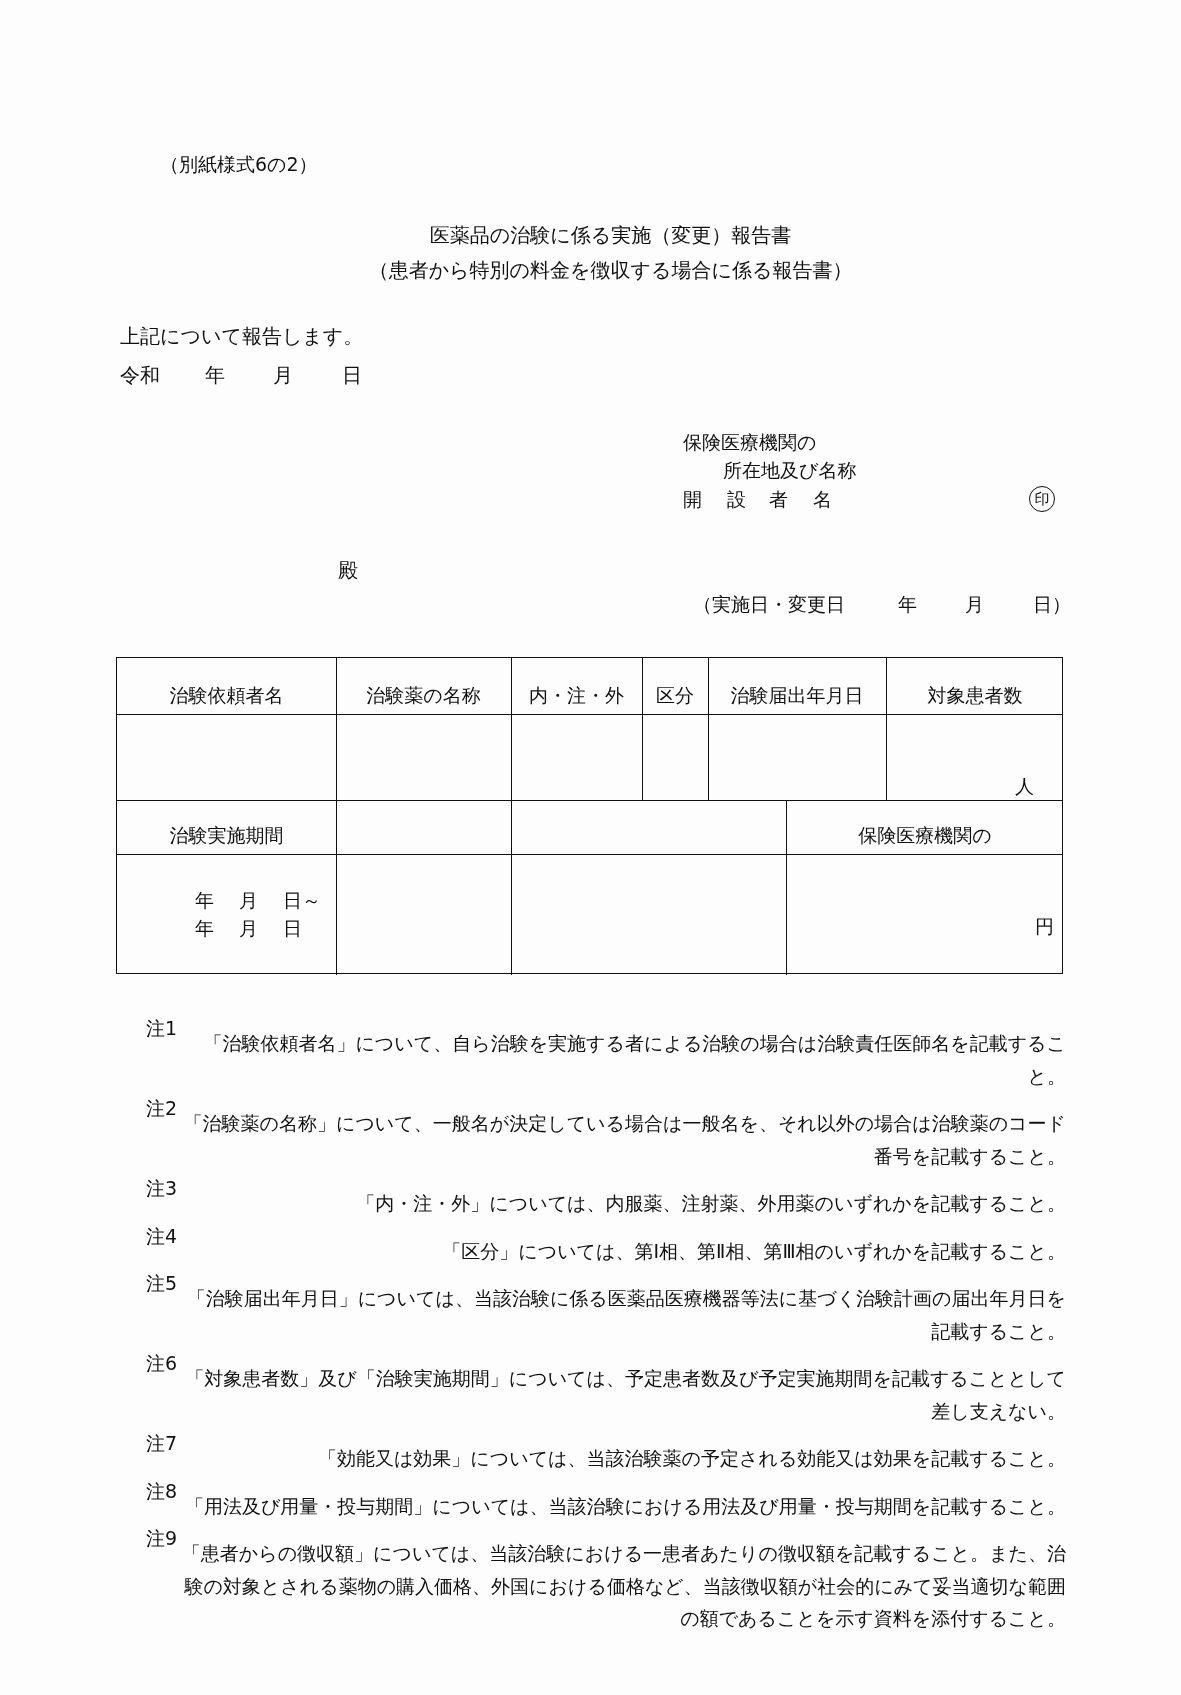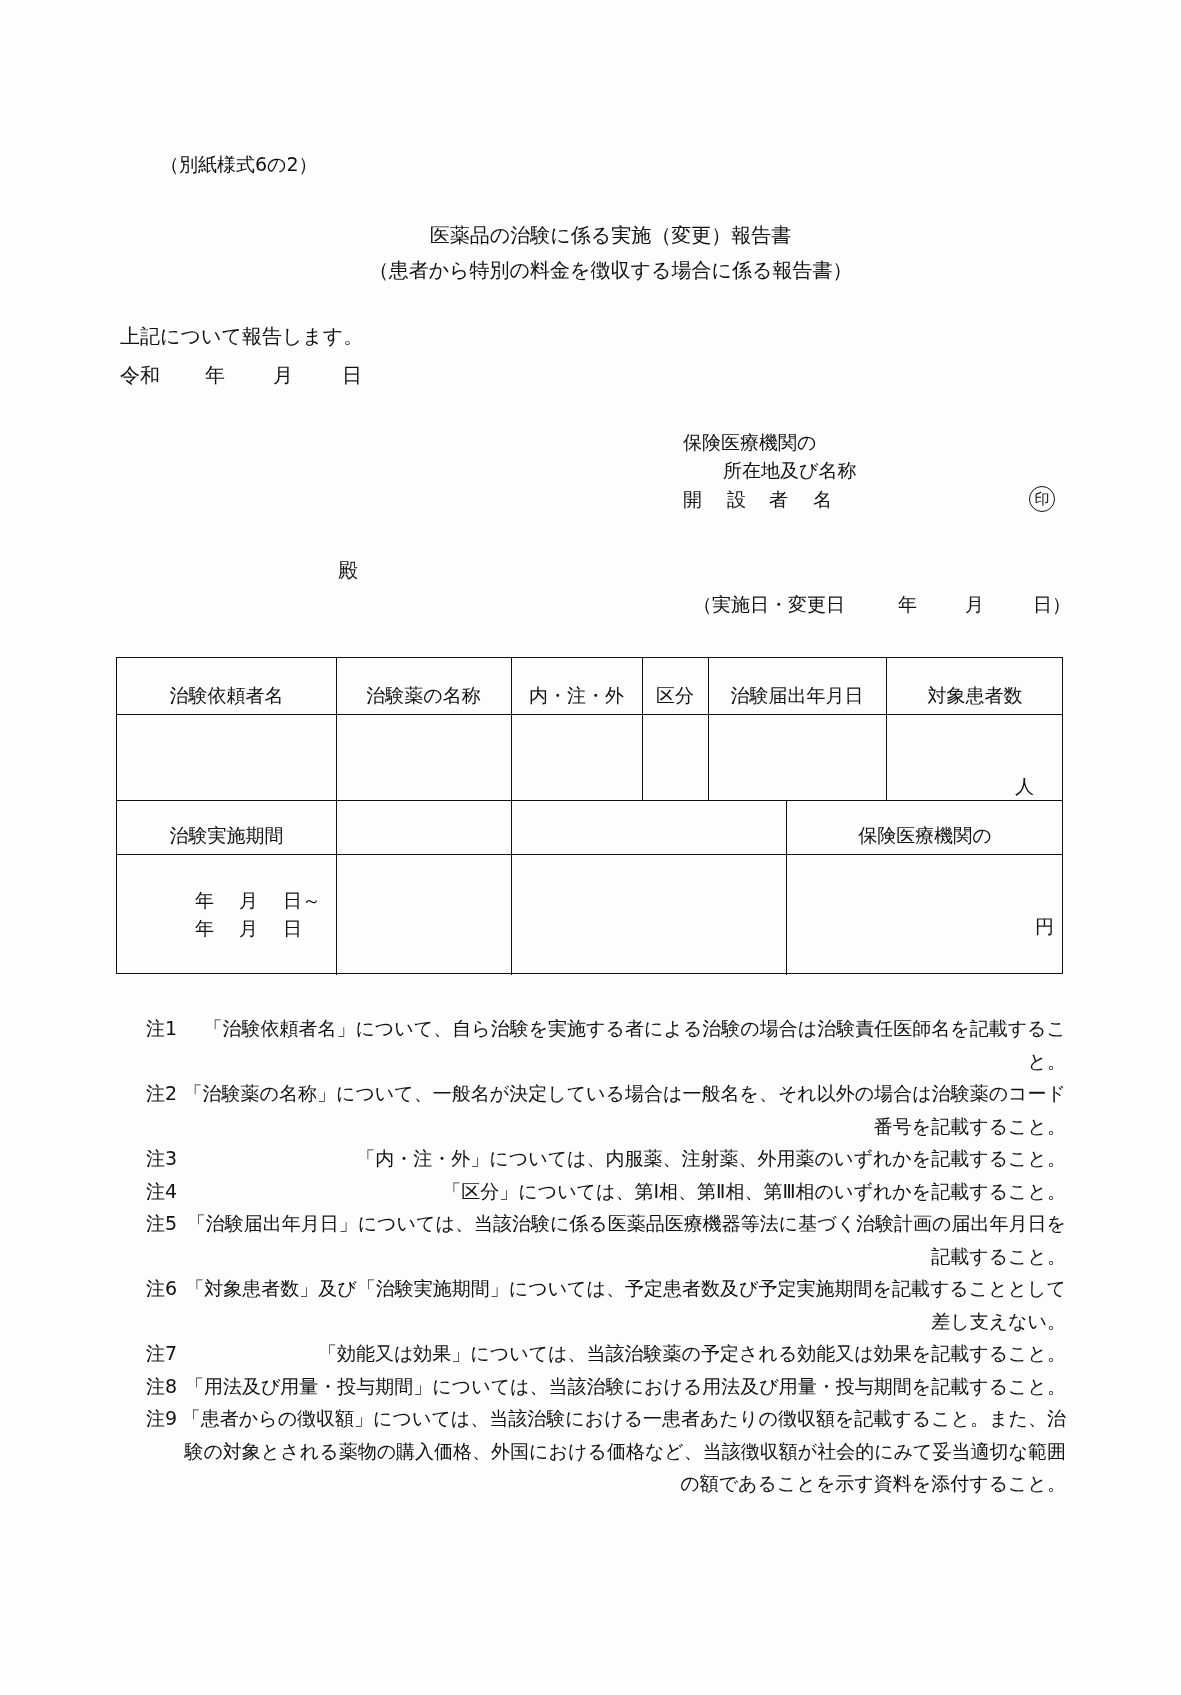--- a/index.html
+++ b/index.html
@@ -35,21 +35,21 @@
     .tbl { position: absolute; left: 116px; top: 657px; width: 947px; height: 317px; border: 1.5px solid #111; box-sizing: border-box; }
     .cell { position: absolute; box-sizing: border-box; font-size: 19px; }
     .hline { position: absolute; left: 0; right: 0; height: 0; border-top: 1.5px solid #111; }
     .vline { position: absolute; width: 0; border-left: 1.5px solid #111; }
     .hdr { display: flex; align-items: flex-end; justify-content: center; padding-bottom: 5px; white-space: nowrap; }
     .unit { position: absolute; white-space: nowrap; font-size: 19px; line-height: 1; }
 
     .notes { position: absolute; left: 141px; top: 1012px; width: 925px; font-size: 19px; text-align: right; }
     .note { display: flex; line-height: 32.5px; }
     .note-label { width: 36px; flex: none; }
-    .note-text { flex: 1; text-indent: 0; }
+    .note-text { flex: 1; text-indent: 0; margin-top: 15px; }
   </style>
 </head>
 <body>
 
 <div class="abs form-number">（別紙様式6の2）</div>
 <div class="abs title1"><span>医薬品の治験に係る実施（変更）報告書</span></div>
 <div class="abs title2"><span>（患者から特別の料金を徴収する場合に係る報告書）</span></div>
 
 <div class="abs intro">上記について報告します。</div>
 <div class="abs date-line">

